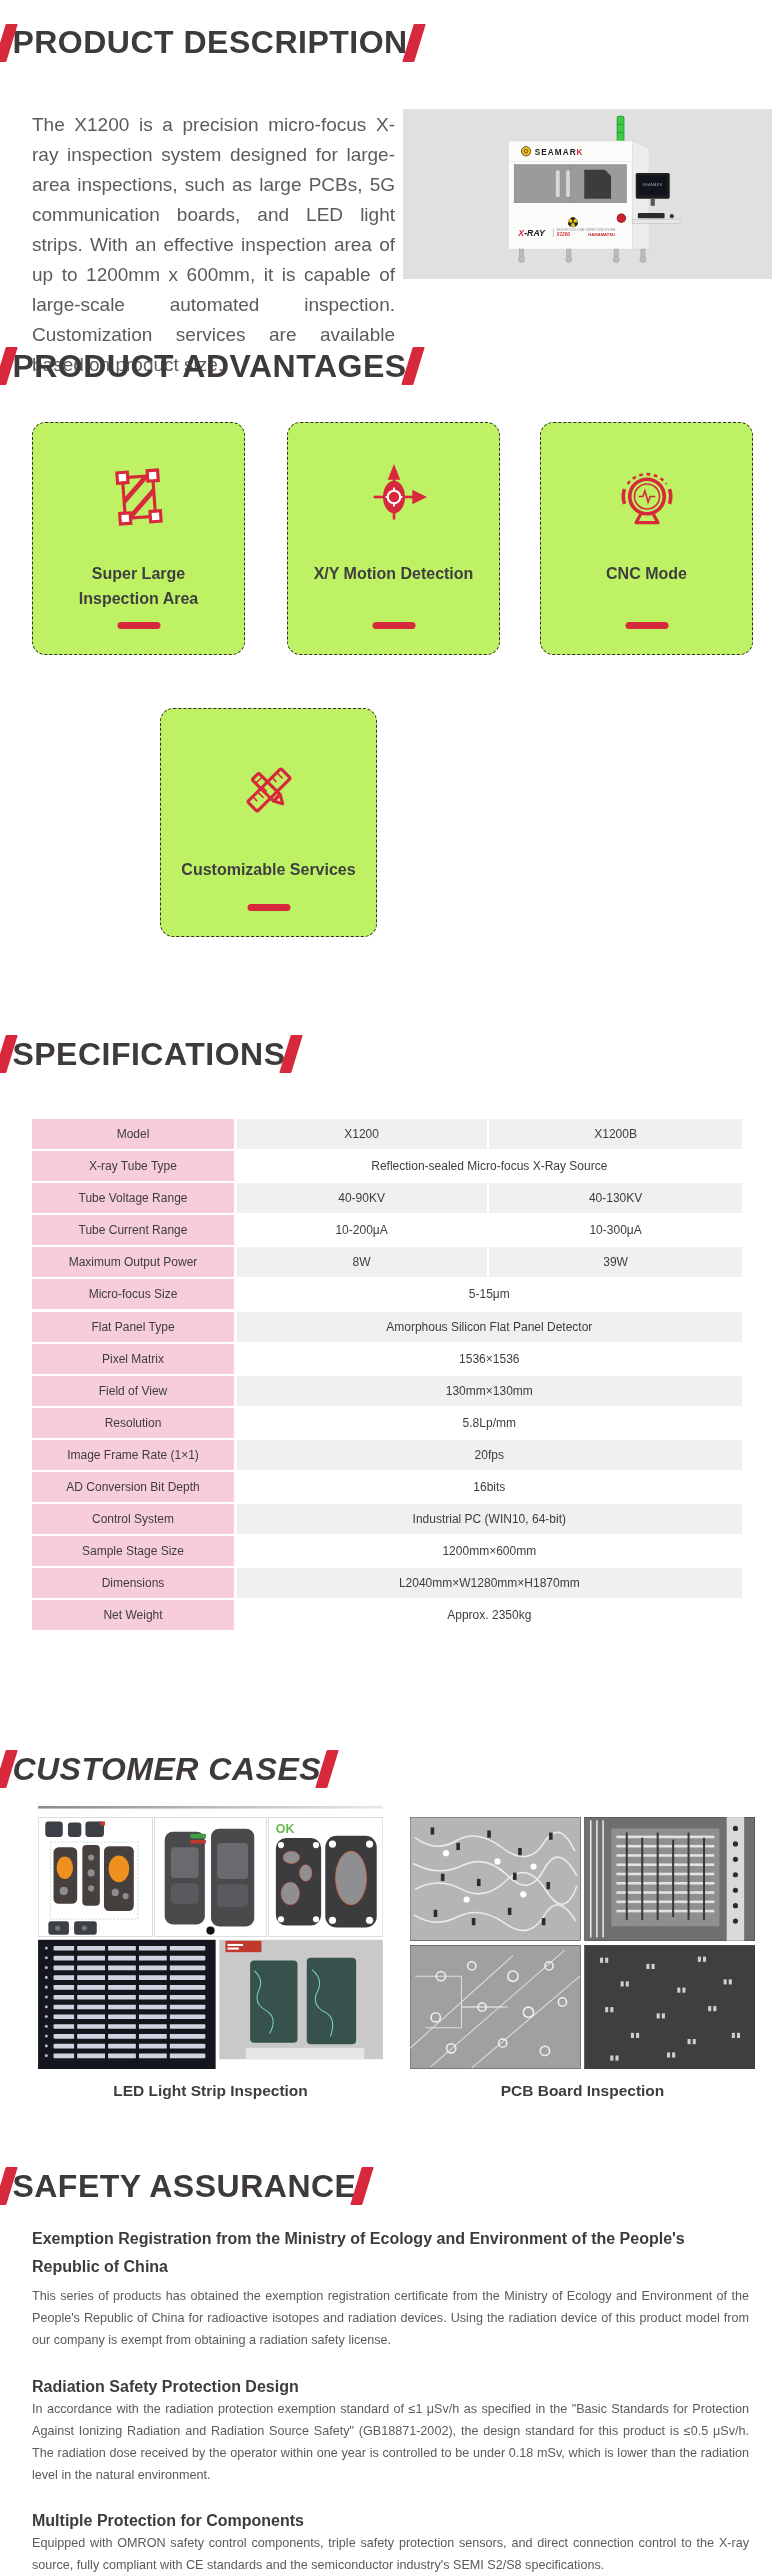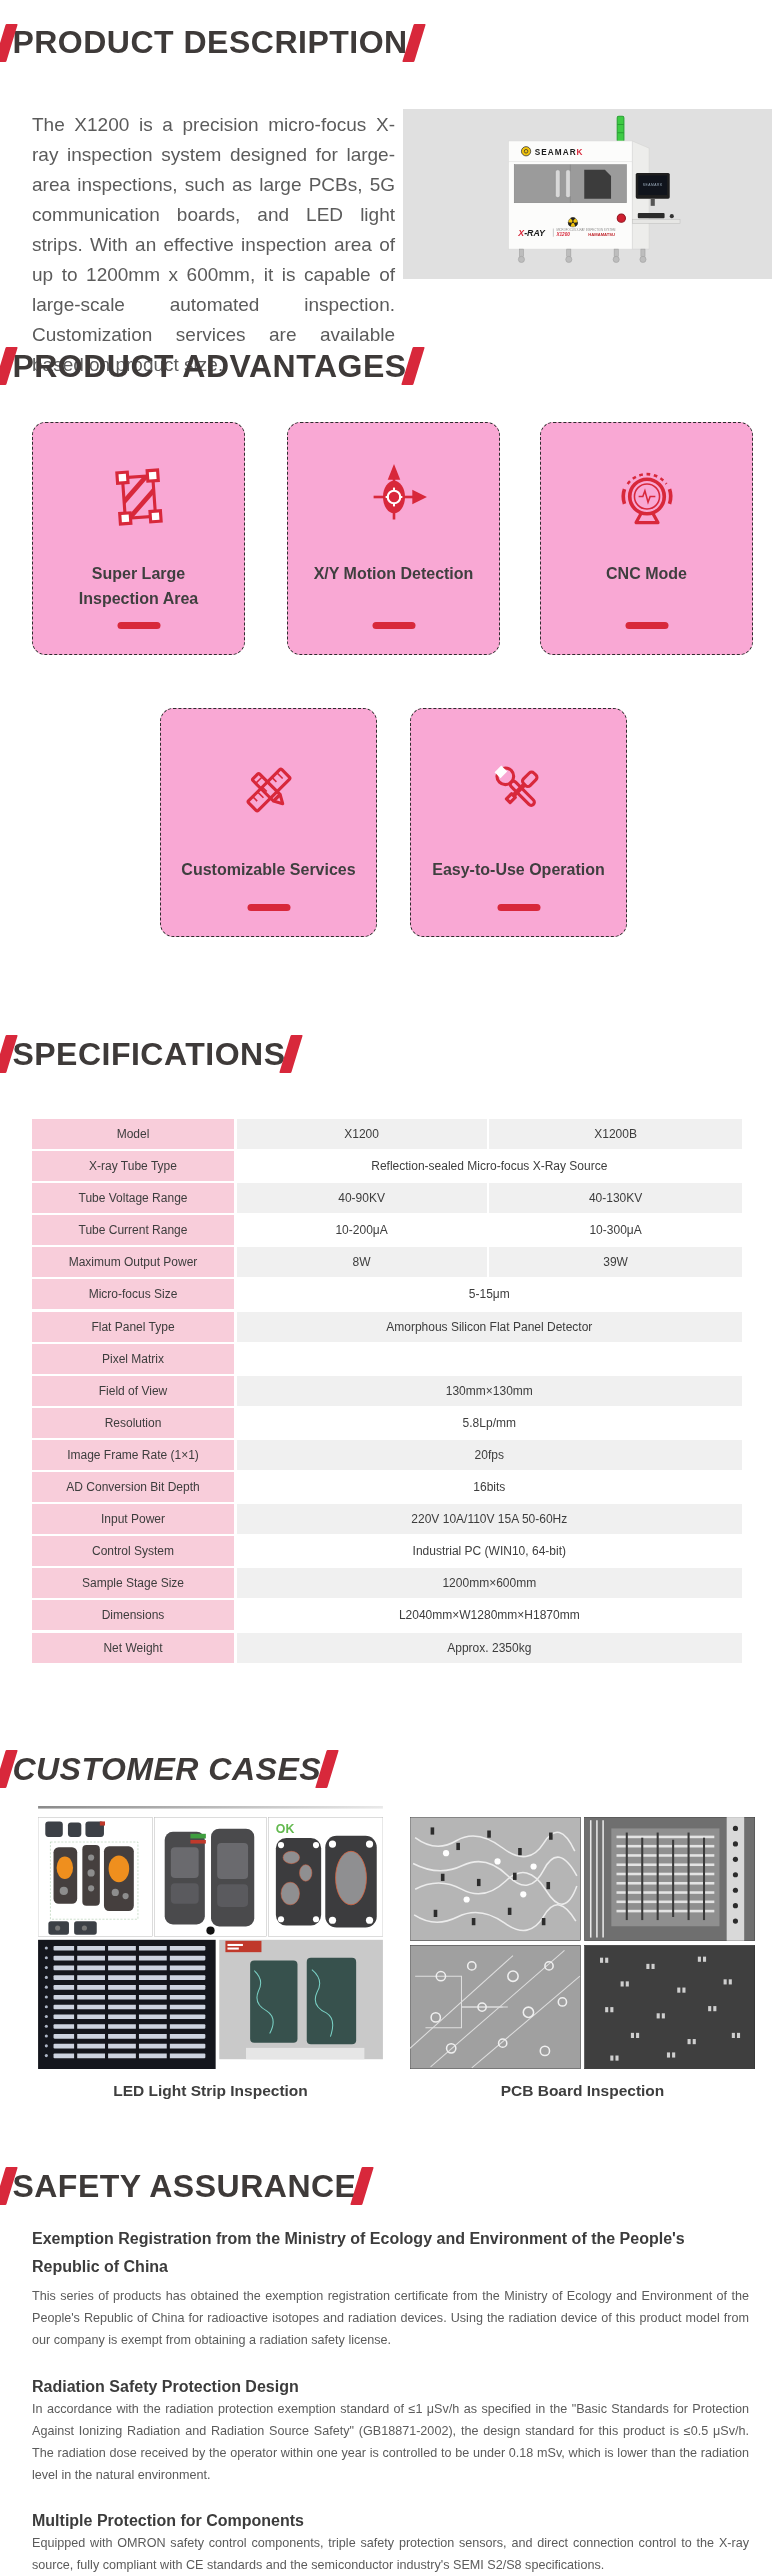--- a/index.html
+++ b/index.html
@@ -14,21 +14,21 @@
   
   .title-row{position:absolute;left:0;width:773px;height:44px;display:flex;align-items:center;gap:0;}
   .slash{width:12.4px;height:38px;background:var(--red);transform:skewX(-17deg);border-radius:1px;flex:none;}
   .sec-title{font-size:32px;font-weight:bold;color:var(--titleColor);letter-spacing:0.5px;white-space:nowrap;}
 
   
   .desc-text{position:absolute;left:32px;top:110px;width:363px;font-size:19px;line-height:30px;color:var(--bodyText);text-align:justify;}
   .figure-box{position:absolute;left:403px;top:109px;width:409px;height:170px;background:var(--imageBg);}
 
   
-  .adv-card{position:absolute;background:#f9a8d4;border:1.5px dashed var(--cardBorder);border-radius:13.4px;}
+  .adv-card{position:absolute;background:#bef264;border:1.5px dashed var(--cardBorder);border-radius:13.4px;}
   .adv-icon{position:absolute;left:50%;transform:translateX(-50%);}
   .row1 .adv-icon{top:40px;}
   .row2 .adv-icon{top:47px;}
   .adv-label{position:absolute;left:0;width:100%;text-align:center;font-size:16px;font-weight:600;color:#3f3f3f;line-height:25px;}
   .row1 .adv-label{top:138px;}
   .row2 .adv-label{top:148px;}
   .adv-label span{display:block;}
   .adv-dash{position:absolute;left:50%;transform:translateX(-50%);bottom:25px;width:43px;height:7.2px;border-radius:3.6px;background:var(--red);}
 
   
@@ -237,40 +237,20 @@
           <line x1="38" y1="56" x2="38" y2="74" stroke-width="3"></line>
         </g>
       </svg>
     </div>
     <div class="adv-label">
       <span>Customizable Services</span>
     </div>
     <div class="adv-dash"></div>
   </div>
 
-  <div class="adv-card row2" style="left:410px;top:708px;width:217px;height:229px;">
-    <div class="adv-icon">
-      <svg viewBox="0 0 130 130" width="68" height="68" fill="none" stroke="#d8283b" stroke-width="6" stroke-linejoin="round">
-        <g transform="rotate(45 65 65)">
-          <circle cx="28" cy="65" r="16"></circle>
-          <rect x="8" y="56" width="16" height="18" fill="#fff" stroke="none"></rect>
-          <rect x="44" y="59" width="60" height="12" rx="6"></rect>
-        </g>
-        <g transform="rotate(-45 65 65)">
-          <rect x="80" y="56" width="28" height="18" rx="6"></rect>
-          <line x1="50" y1="65" x2="80" y2="65" stroke-width="9"></line>
-          <rect x="36" y="60" width="14" height="10"></rect>
-        </g>
-      </svg>
-    </div>
-    <div class="adv-label">
-      <span>Easy-to-Use Operation</span>
-    </div>
-    <div class="adv-dash"></div>
-  </div>
 
   <div class="title-row" style="top:1032px;">
     <div class="slash"></div>
     <div class="sec-title">SPECIFICATIONS</div>
     <div class="slash"></div>
   </div>
 
   <div class="spec-table">
     <div class="spec-row">
         <div class="cell lab">Model</div>
@@ -299,40 +279,37 @@
     <div class="spec-row">
         <div class="cell lab">Micro-focus Size</div>
         <div class="cell vspan">5-15μm</div>
       </div>
     <div class="spec-row">
         <div class="cell lab">Flat Panel Type</div>
         <div class="cell vspan">Amorphous Silicon Flat Panel Detector</div>
       </div>
     <div class="spec-row">
         <div class="cell lab">Pixel Matrix</div>
+        <div class="cell vspan">1536×1536</div>
       </div>
     <div class="spec-row">
         <div class="cell lab">Field of View</div>
         <div class="cell vspan">130mm×130mm</div>
       </div>
     <div class="spec-row">
         <div class="cell lab">Resolution</div>
         <div class="cell vspan">5.8Lp/mm</div>
       </div>
     <div class="spec-row">
         <div class="cell lab">Image Frame Rate (1×1)</div>
         <div class="cell vspan">20fps</div>
       </div>
     <div class="spec-row">
         <div class="cell lab">AD Conversion Bit Depth</div>
         <div class="cell vspan">16bits</div>
-      </div>
-    <div class="spec-row">
-        <div class="cell lab">Input Power</div>
-        <div class="cell vspan">220V 10A/110V 15A 50-60Hz</div>
       </div>
     <div class="spec-row">
         <div class="cell lab">Control System</div>
         <div class="cell vspan">Industrial PC (WIN10, 64-bit)</div>
       </div>
     <div class="spec-row">
         <div class="cell lab">Sample Stage Size</div>
         <div class="cell vspan">1200mm×600mm</div>
       </div>
     <div class="spec-row">

